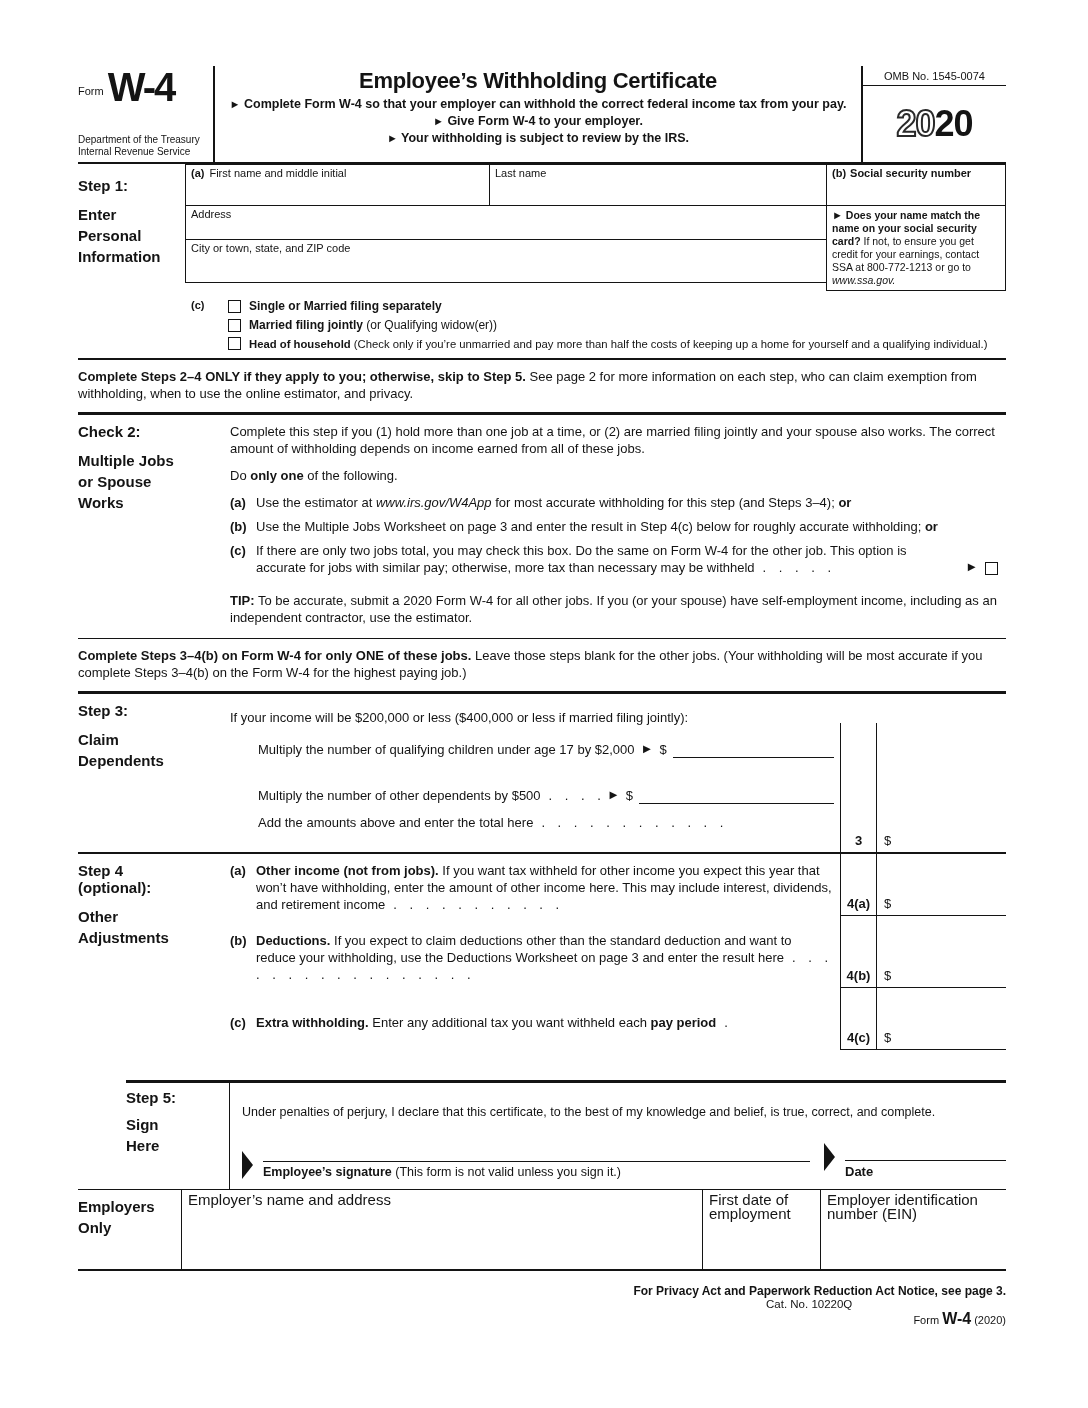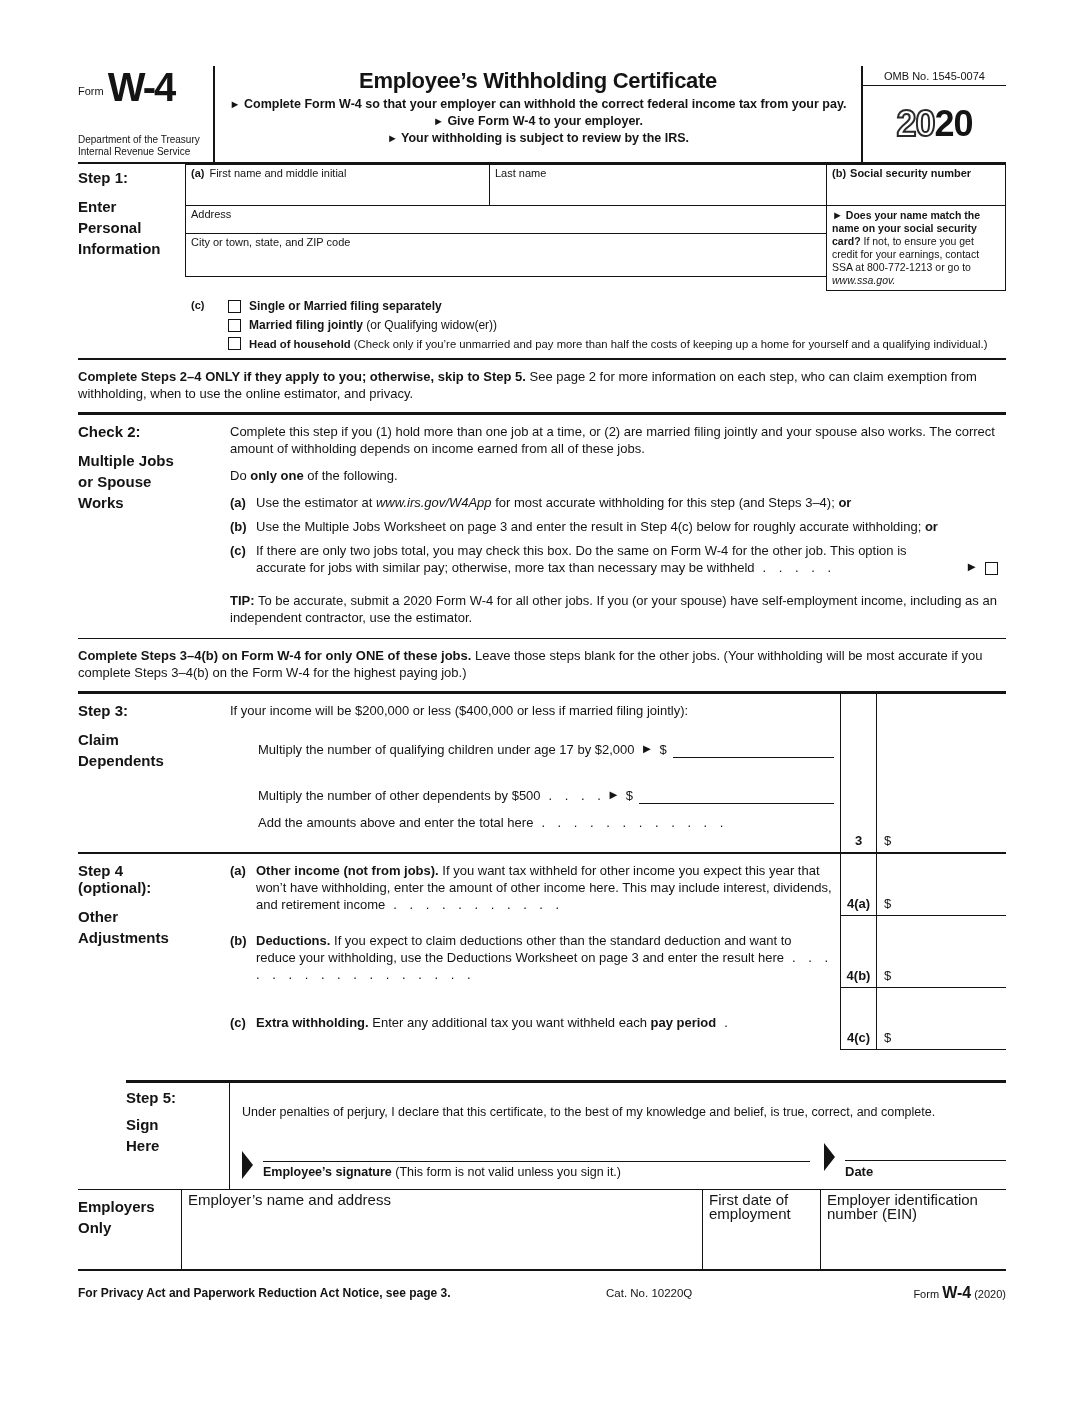--- a/index.html
+++ b/index.html
@@ -18,34 +18,34 @@
   .fh-title { font-size:22px; font-weight:bold; letter-spacing:-0.3px; }
   .fh-bullet { font-size:12.5px; font-weight:bold; margin-top:3px; line-height:14px; }
   .fh-right { width:145px; border-left:2px solid #141414; display:flex; flex-direction:column; }
   .fh-omb { font-size:11px; text-align:center; padding:4px 0 3px; border-bottom:1.5px solid #141414; }
   .fh-year { flex:1; display:flex; align-items:center; justify-content:center; font-size:36px; font-weight:bold; letter-spacing:-1px; }
   .y-out { color:#fff; -webkit-text-stroke:2px #2a2a2a; }
   .arrow { font-size:11px; }
 
   
   .step1 { border-top:2px solid #141414; display:flex; }
-  .s1-label { width:107px; padding-top:5px; }
+  .s1-label { width:107px; padding-top:13px; }
   .step-h { font-size:15px; font-weight:bold; }
   .step-sub { font-size:15px; font-weight:bold; line-height:21px; margin-top:10px; }
   .s1-fields { flex:1; }
   .fcell { border:1px solid #141414; padding:2px 5px; font-size:11px; }
   .tag { font-weight:bold; font-size:11px; margin-right:5px; }
   .s1-r1 { display:flex; }
   .c-first { width:305px; height:42px; }
   .c-last { flex:1; height:42px; margin-left:-1px; }
   .c-ssn { width:180px; height:42px; margin-left:-1px; }
   .c-ssn .tag{ margin-right:4px; }
   .s1-r23 { display:flex; margin-top:-1px; }
   .r23-left { flex:1; display:flex; flex-direction:column; }
-  .c-address { height:29px; }
+  .c-address { height:35px; }
   .c-city { height:44px; margin-top:-1px; }
   .c-note { width:180px; margin-left:-1px; border:1px solid #141414; font-size:10.5px; line-height:13px; padding:3px 5px; }
   .c-note b { font-size:10.5px; }
   .note-i { font-style:italic; }
   .s1-c { display:flex; padding:8px 0 8px 6px; }
   .c-tagcol { width:32px; }
   .opts { flex:1; }
   .opt-row { display:flex; align-items:center; margin-bottom:5px; font-size:12px; white-space:nowrap; }
   .opt-row:last-child { margin-bottom:0; font-size:11.3px; }
   .checkbox { width:13px; height:13px; border:1.5px solid #141414; margin-right:8px; flex:none; background:#fff; }
@@ -73,21 +73,21 @@
   
   .s34 { display:flex; }
   .s34-text { flex:1; padding-right:6px; }
   .s34-num { width:36px; border-left:1.5px solid #141414; display:flex; align-items:flex-end; justify-content:center; font-weight:bold; padding-bottom:3px; font-size:13px; }
   .s34-amt { width:130px; border-left:1.5px solid #141414; display:flex; align-items:flex-end; padding:0 0 3px 7px; font-size:13px; }
   .bline { border-bottom:1.5px solid #141414; }
   .mline { display:flex; align-items:flex-end; margin-left:28px; }
   .mline .arrow { margin:0 6px 1px; font-size:13px; }
   .fill-line { flex:1; border-bottom:1.5px solid #141414; height:14px; margin-left:6px; }
   .s3-body { padding-top:0; }
-  .s3-r1 { min-height:32px; }
+  .s3-r1 { min-height:32px;align-items:flex-end; }
   .s3-r1 .s34-text { padding-top:8px; }
   .s3-r2 { min-height:46px; }
   .s3-r2 .s34-text { padding-top:14px; }
   .s3-r3 { min-height:42px; }
   .s3-r3 .s34-text { padding-top:14px; }
   .s3-r4 { min-height:38px; }
   .s3-r4 .s34-text { display:flex; align-items:flex-start; padding-bottom:4px; }
   .s4-ra .s34-text { padding-top:8px; }
   .s4-ra { min-height:62px; }
   .s4-rb { min-height:72px; }
@@ -114,21 +114,21 @@
   .emp { border-top:1.5px solid #141414; border-bottom:2px solid #141414; display:flex; min-height:82px; }
   .emp-label { width:104px; border-right:1.5px solid #141414; padding-top:6px; }
   .emp-label .step-sub { margin-top:0; }
   .emp-body { flex:1; display:flex; }
   .emp-cell { padding:3px 6px; font-size:15px; line-height:13.5px; }
   .emp-name { flex:1; }
   .emp-date { width:118px; border-left:1px solid #141414; }
   .emp-ein { width:186px; border-left:1px solid #141414; }
 
   
-  .footer { display:flex; align-items:center; margin-top:13px; font-size:12px; }
+  .footer { display:flex; align-items:flex-end; margin-top:13px; font-size:12px;flex-direction:column; }
   .f-privacy { font-weight:bold; flex:1; }
   .f-cat { width:240px; font-size:11.5px; }
   .f-form { width:160px; text-align:right; font-size:11px; }
   .f-form b { font-size:16px; }
 </style>
 </head>
 <body>
 
 <div class="sheet">
 

